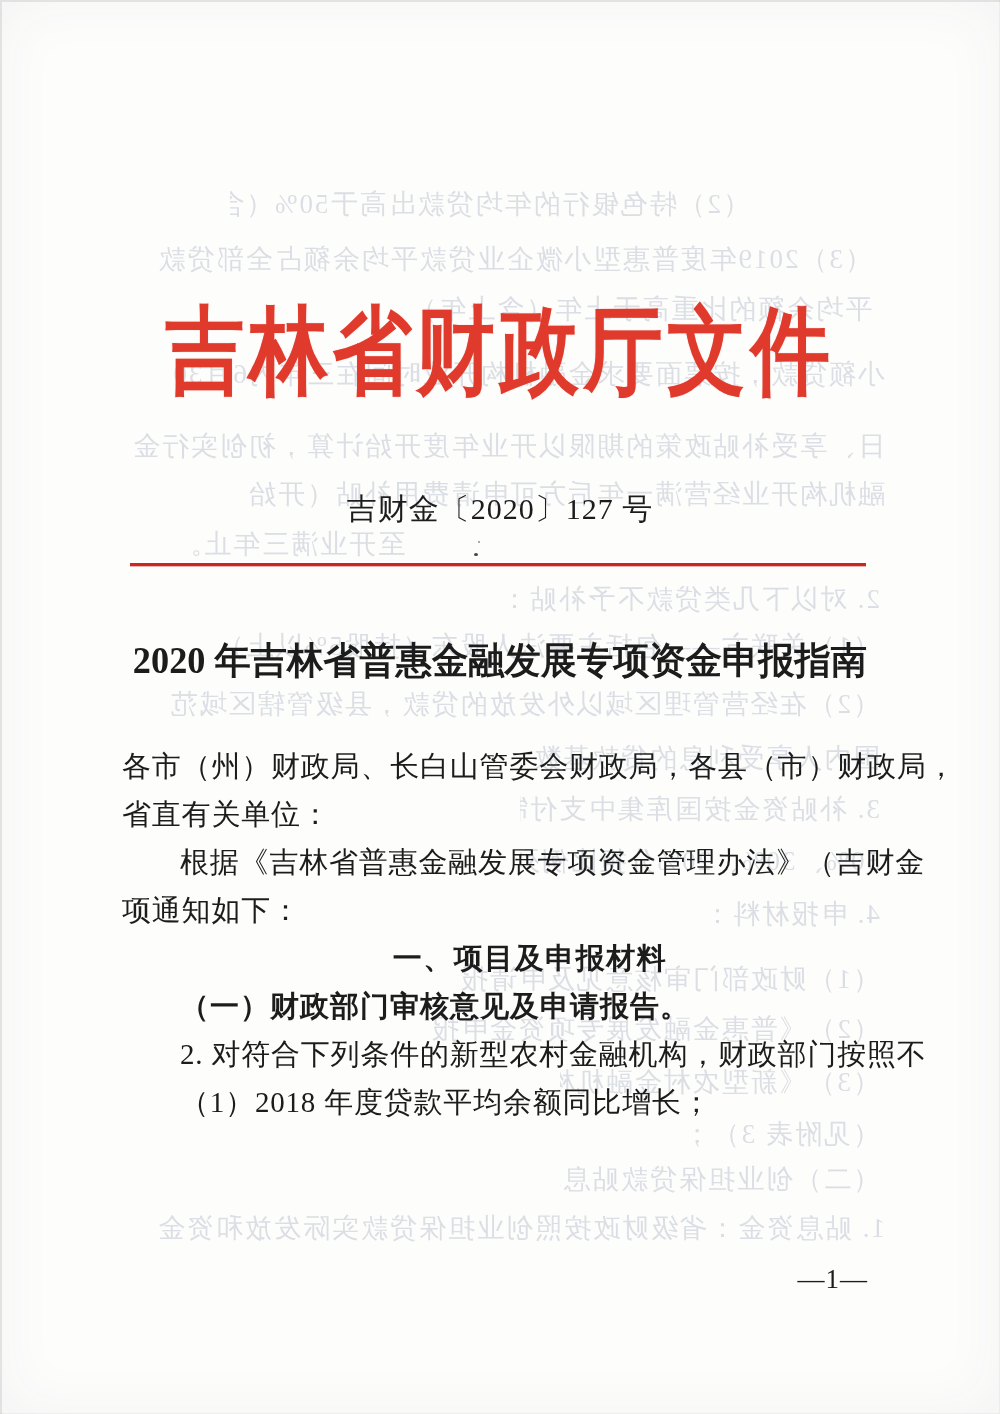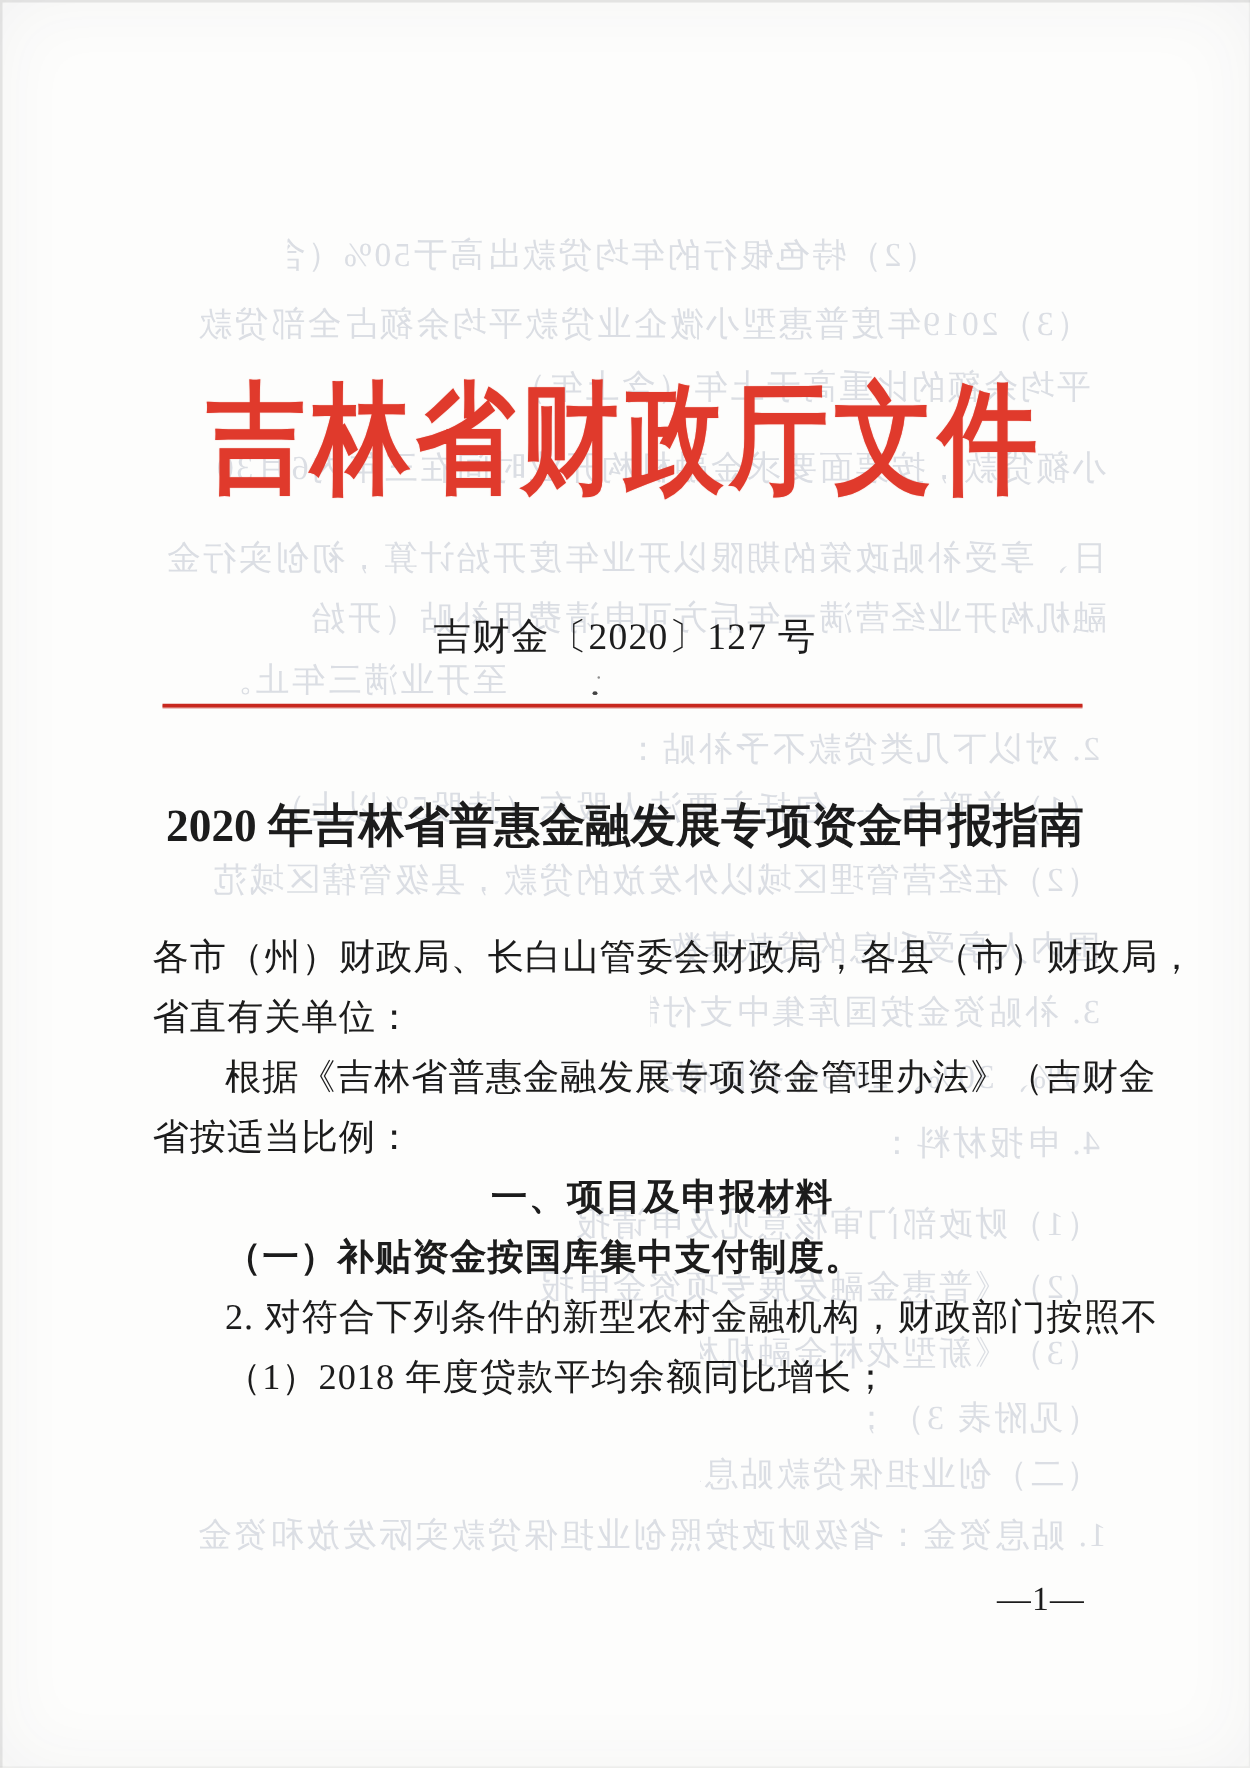--- a/index.html
+++ b/index.html
@@ -149,22 +149,22 @@
   <div class="ink red-divider"></div>
   <div class="speck speck-1"></div>
   <div class="speck speck-2"></div>
 
   <div class="ink doc-title">2020 年吉林省普惠金融发展专项资金申报指南</div>
 
   <div class="ink body-block">
     <div class="body-line">各市（州）财政局、长白山管委会财政局，各县（市）财政局，</div>
     <div class="body-line">省直有关单位：</div>
     <div class="body-line indent">根据《吉林省普惠金融发展专项资金管理办法》（吉财金</div>
-    <div class="body-line">省按适当比例：</div>
+    <div class="body-line">项通知如下：</div>
     <div class="body-line indent heading">一、项目及申报材料</div>
-    <div class="body-line indent subheading">（一）补贴资金按国库集中支付制度。</div>
+    <div class="body-line indent subheading">（一）财政部门审核意见及申请报告。</div>
     <div class="body-line indent">2. 对符合下列条件的新型农村金融机构，财政部门按照不</div>
     <div class="body-line indent">（1）2018 年度贷款平均余额同比增长；</div>
   </div>
 
   <div class="ink page-number">—1—</div>
 
 </div>
 
 </body></html>

